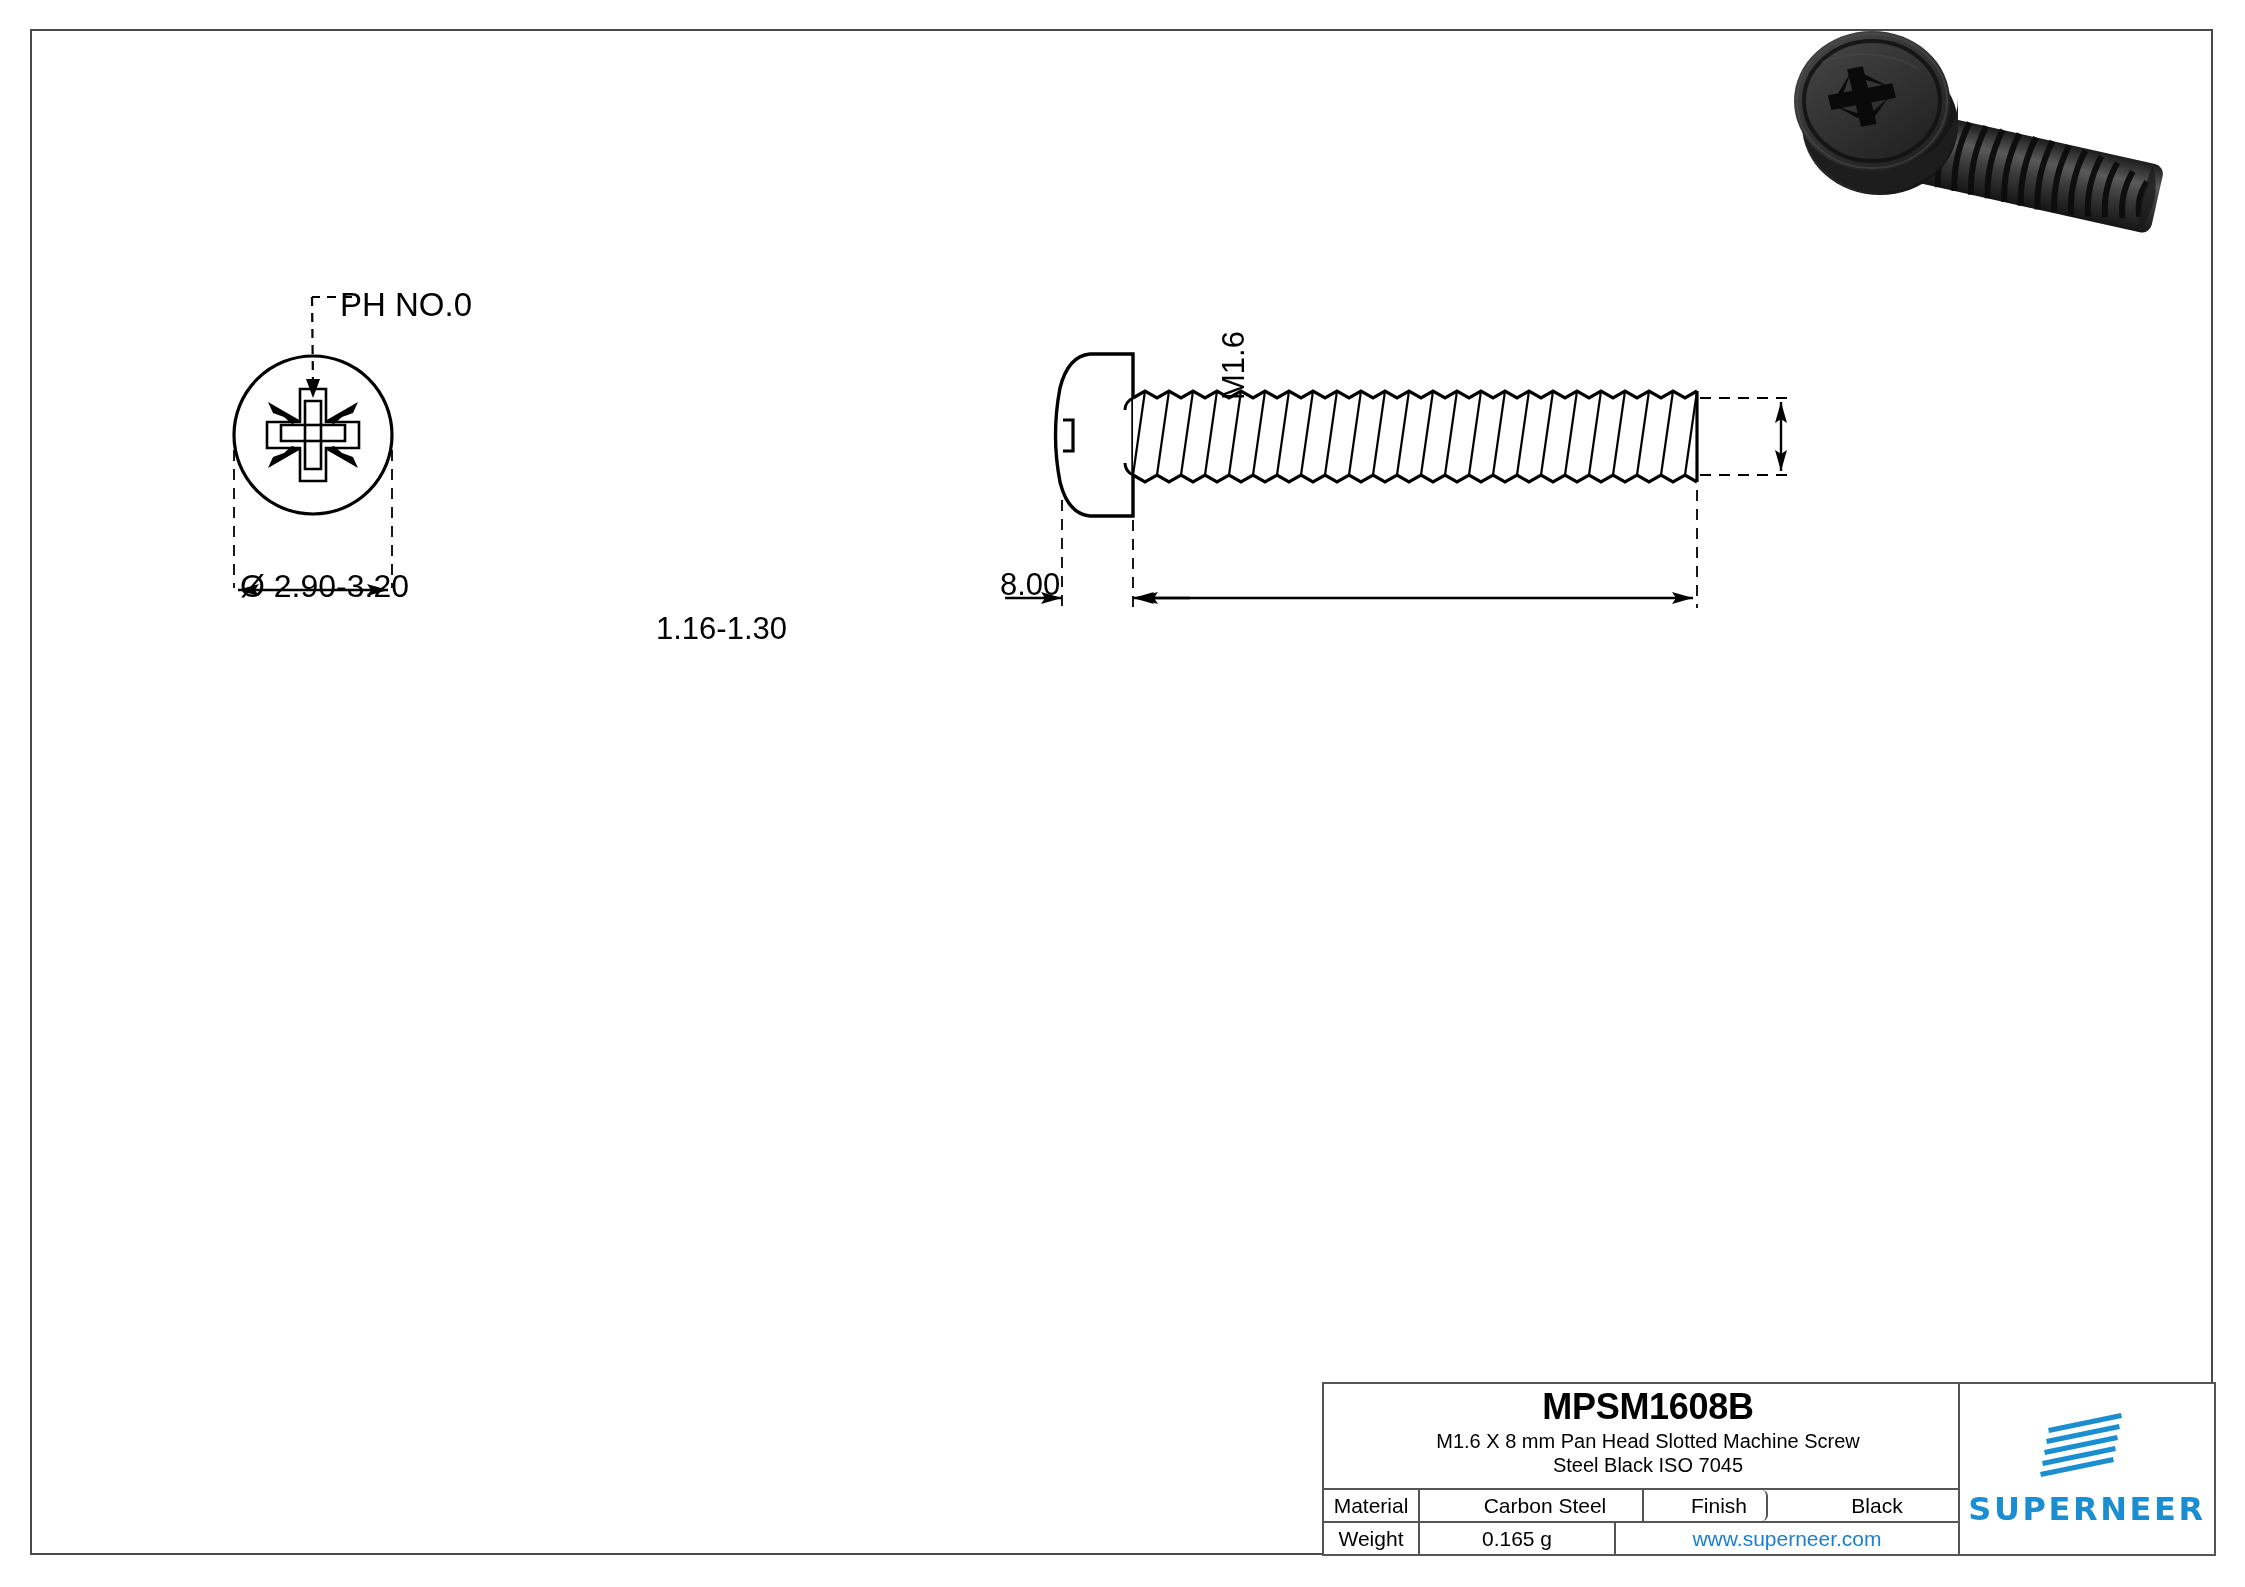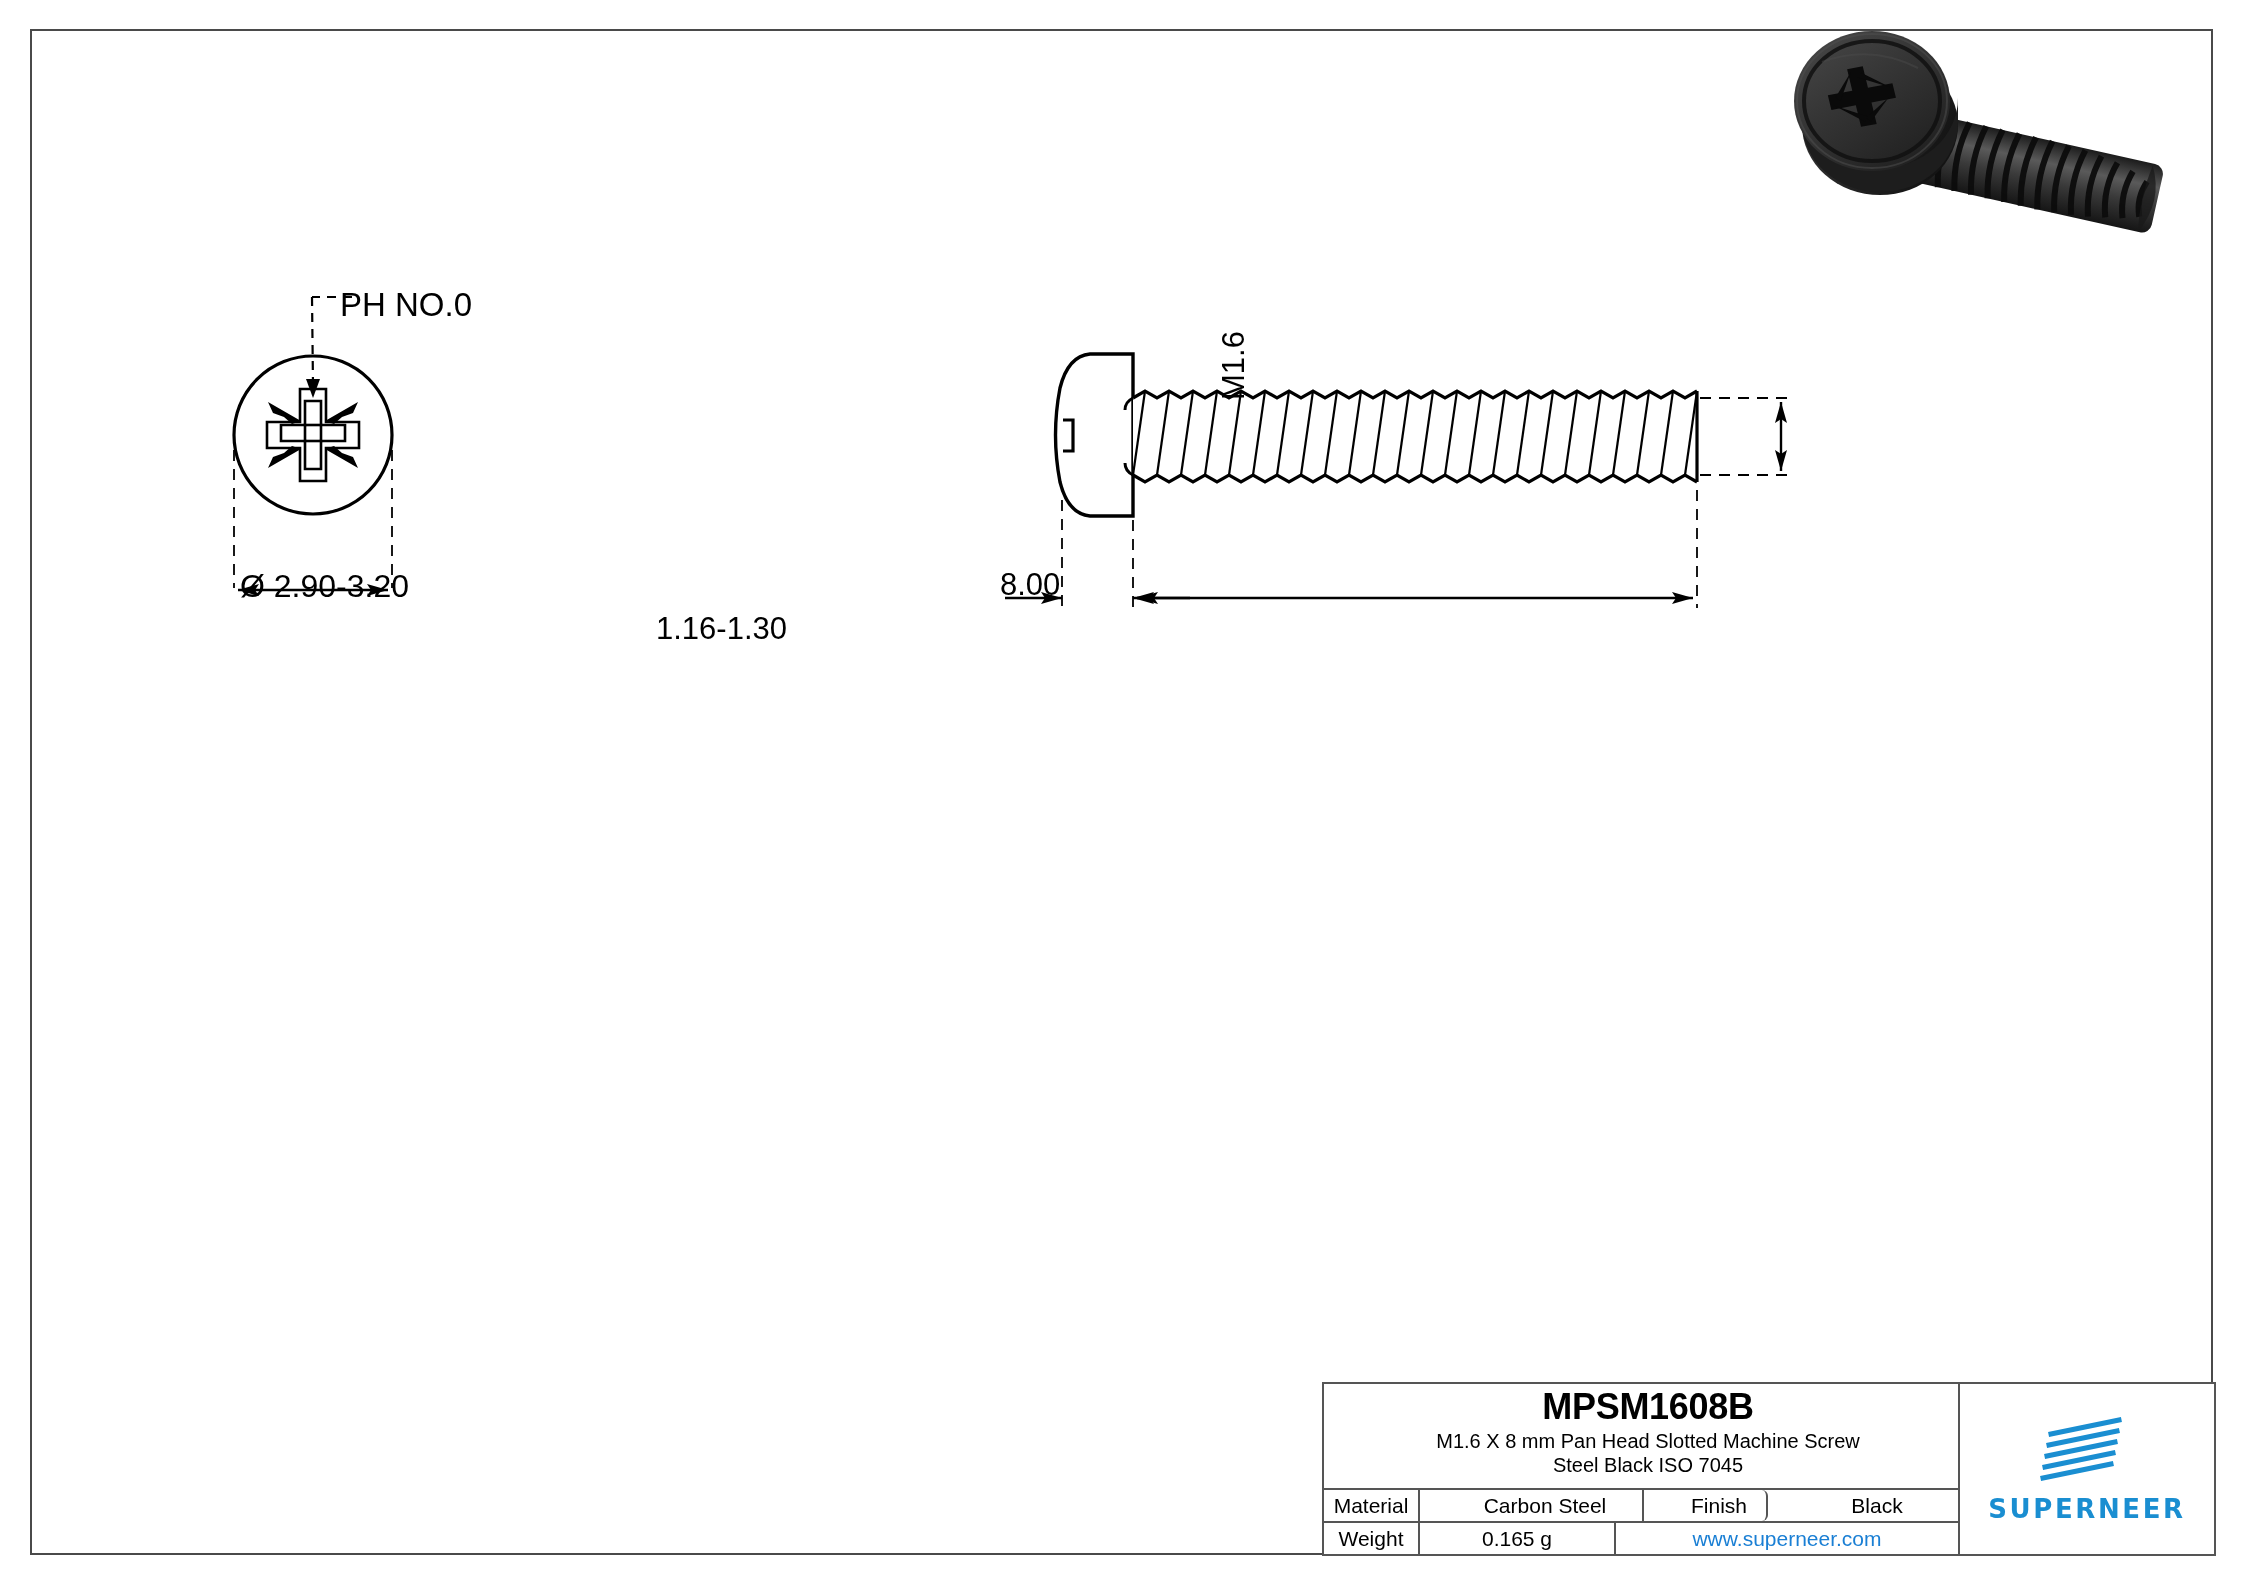--- a/index.html
+++ b/index.html
@@ -73,21 +73,21 @@
   .c-val{flex:0 0 196px;}
   .c-lab2{flex:0 0 96px;border-radius:6px;}
   .c-val2{flex:1 1 auto;}
   .c-web{flex:1 1 auto;color:#1a7fd4;}
   #tb-logo{
     flex:1 1 auto;height:100%;display:flex;flex-direction:column;
     align-items:center;justify-content:center;gap:6px;
   }
   #logo-mark{width:108px;height:74px;}
   #logo-word{
-    font-size:26px;font-weight:bold;color:#1a8ed1;letter-spacing:2.6px;
+    font-size:32px;font-weight:bold;color:#1a8ed1;letter-spacing:2.6px;
     font-family:"DejaVu Sans","Liberation Sans",sans-serif;
   }
 </style>
 </head>
 <body>
 
 <div id="sheet">
 
   <div class="frame-outer"></div>
 

